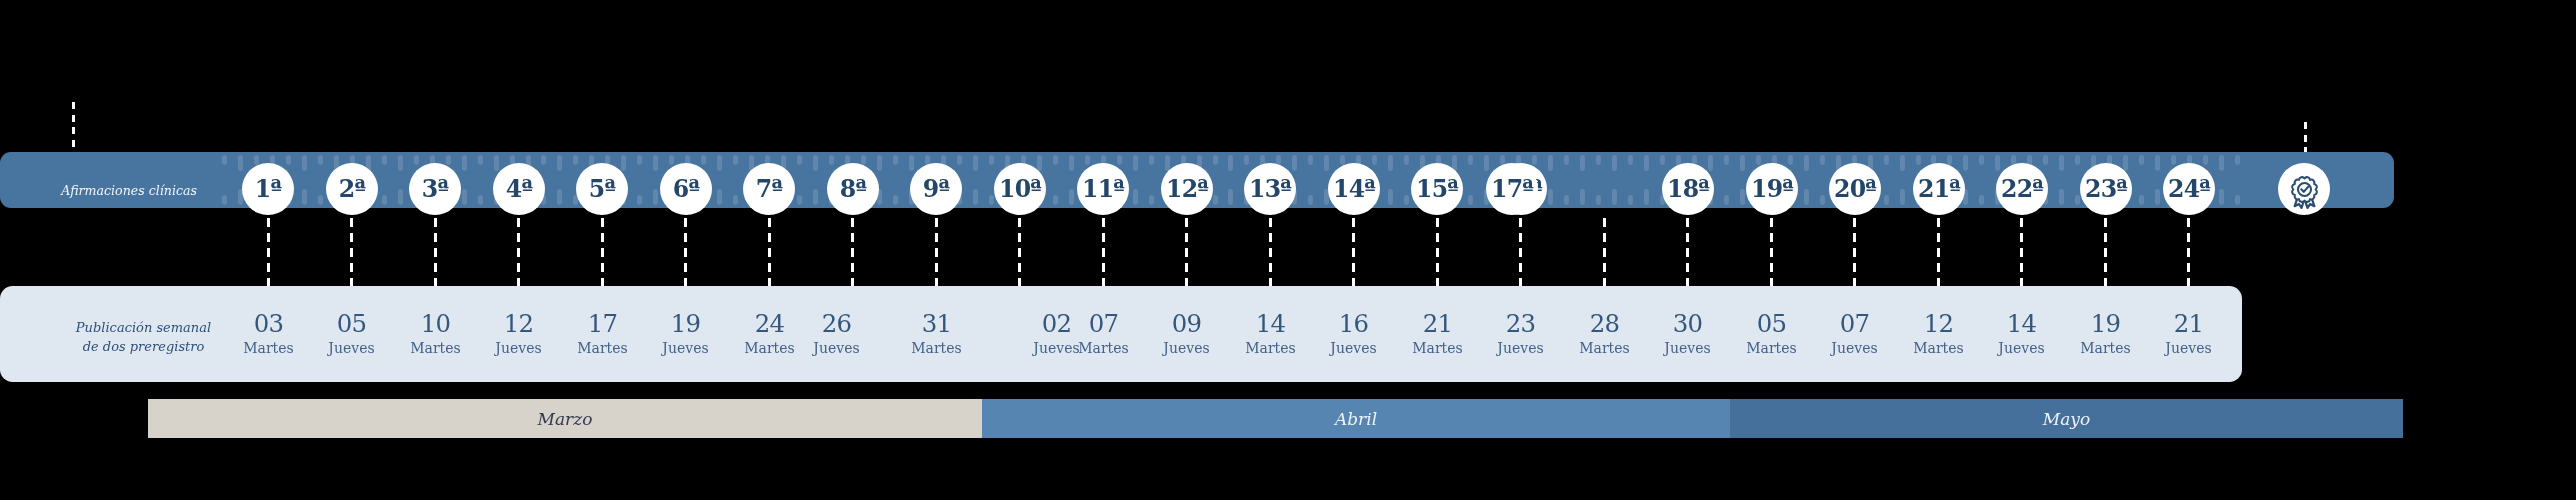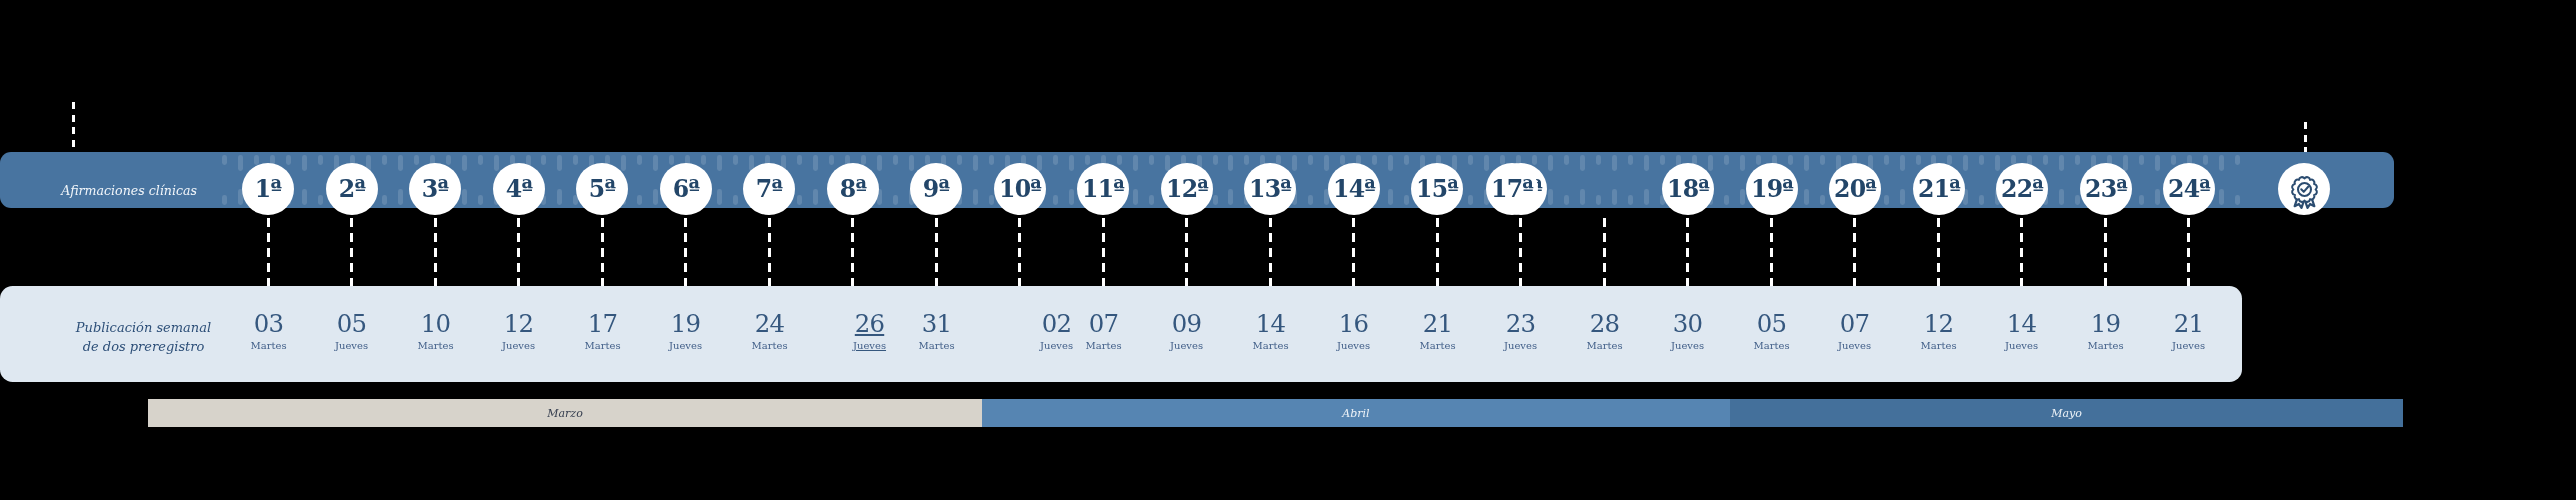--- a/index.html
+++ b/index.html
@@ -39,26 +39,26 @@
                 border-radius:50%;background:#ffffff;display:flex;align-items:center;
                 justify-content:center;}
 
   
   .pub-bar{position:absolute;left:0;top:286px;width:2242px;height:96px;
            background:#dfe8f1;border-radius:12.6px;}
   .pub-label{position:absolute;left:41px;top:33px;width:205px;text-align:center;
              font-style:italic;font-size:13px;color:#2d4f78;line-height:1.45;}
   .date-item{position:absolute;top:26px;width:83px;text-align:center;color:#35577e;}
   .date-day{font-size:24.4px;line-height:1;letter-spacing:-0.8px;}
-  .date-weekday{font-size:10px;color:#44618a;margin-top:3.9px;}
+  .date-weekday{font-size:14px;color:#44618a;margin-top:3.9px;}
 
   
   .months-bar{position:absolute;left:0;top:399px;width:2576px;height:23.6px;}
-  .month-seg{position:absolute;top:0;height:28px;display:flex;align-items:center;
-             justify-content:center;font-style:italic;font-size:11px;}
+  .month-seg{position:absolute;top:0;height:39px;display:flex;align-items:center;
+             justify-content:center;font-style:italic;font-size:17px;}
   .month-marzo{left:148px;width:834px;background:#d7d3cb;color:#333c4d;}
   .month-abril{left:982px;width:748px;background:#5685b2;color:#eef3f8;}
   .month-mayo{left:1730px;width:673px;background:#44709b;color:#eef3f8;}
 </style>
 </head>
 <body>
 
 <div class="stage">
 
   <div class="connector from-left"></div>
@@ -413,21 +413,21 @@
           <div class="date-weekday">Martes</div>
         </div>
         <div class="date-item" style="left: 644px;">
           <div class="date-day">19</div>
           <div class="date-weekday">Jueves</div>
         </div>
         <div class="date-item" style="left: 728px;">
           <div class="date-day">24</div>
           <div class="date-weekday">Martes</div>
         </div>
-        <div class="date-item" style="left: 828px; text-decoration: underline;">
+        <div class="date-item" style="left: 795px;">
           <div class="date-day">26</div>
           <div class="date-weekday">Jueves</div>
         </div>
         <div class="date-item" style="left: 895px;">
           <div class="date-day">31</div>
           <div class="date-weekday">Martes</div>
         </div>
         <div class="date-item" style="left: 1015px;">
           <div class="date-day">02</div>
           <div class="date-weekday">Jueves</div>

